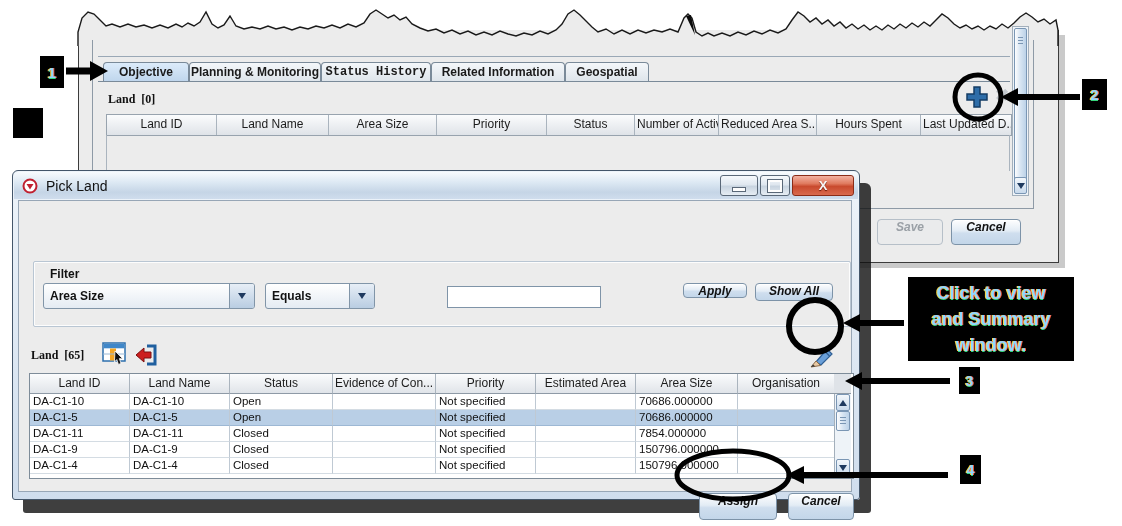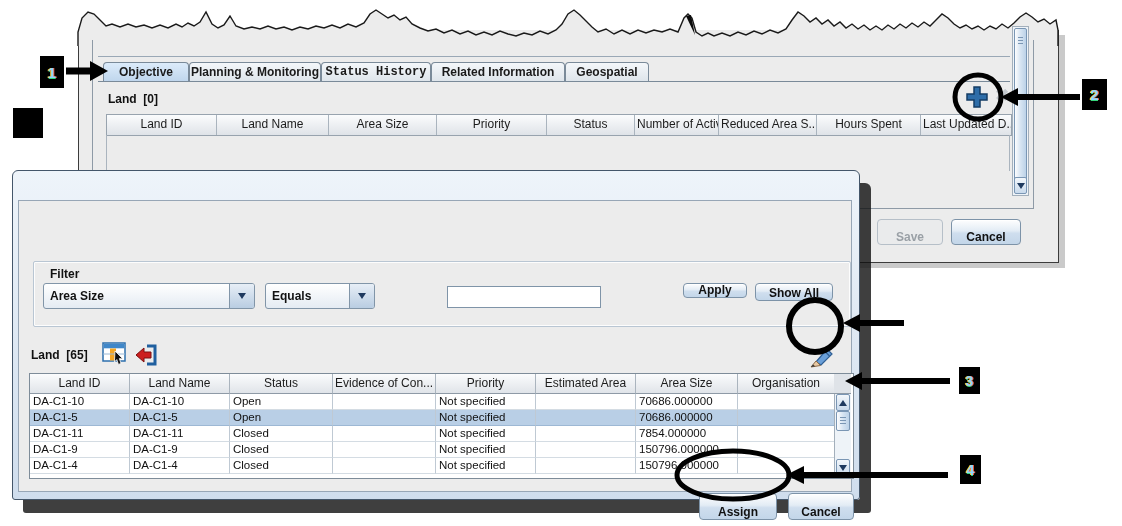--- a/index.html
+++ b/index.html
@@ -13,21 +13,21 @@
   .tear-svg{left:70px;top:2px;}
   .inner-panel{left:92px;top:40px;width:940px;height:168px;border:1px solid #8e9aa6;border-top:none;background:transparent;pointer-events:none;}
   .top-line{left:98px;top:56px;width:912px;height:1px;background:#9aa8b6;}
 
   .tab{position:absolute;top:62px;height:19px;line-height:19px;text-align:center;
     font-size:12px;font-weight:bold;color:#1a1a1a;border:1px solid #7a8a99;border-bottom:none;
     border-radius:4px 4px 0 0;background:linear-gradient(#f4f7fa,#dde4ea);}
   .tab.sel{background:linear-gradient(#dcebfa,#bed5ec);}
   .tab-underline{left:98px;top:81px;width:912px;height:1px;background:#7a8a99;}
 
-  .land-label{font-size:12px;font-weight:bold;color:#111;}
+  .land-label{font-size:12px;font-weight:bold;color:#111;font-family:Liberation Serif, serif;}
 
   .mh-row{left:106px;top:114px;height:20px;display:flex;border:1px solid #98a3ae;}
   .mh{height:20px;line-height:19px;font-size:12px;text-align:center;color:#1c1c1c;
       background:linear-gradient(#fbfcfd,#dfe3e8);border-right:1px solid #aab4be;
       overflow:hidden;white-space:nowrap;box-sizing:border-box;padding:0 2px;}
   .mh:last-child{border-right:none;}
   .main-table-body{left:106px;top:135px;width:904px;height:36px;border-left:1px solid #aab4be;border-right:1px solid #aab4be;box-sizing:border-box;}
 
   
   .sb-track{background:#eef3f8;border:1px solid #a3afbb;box-sizing:border-box;}
@@ -37,21 +37,21 @@
     background:repeating-linear-gradient(#7a96b4 0 1px,rgba(0,0,0,0) 1px 3px);}
   .sb-btn{position:absolute;left:1px;right:1px;height:15px;border:1px solid #7a96b4;border-radius:2px;
     background:linear-gradient(#f3f7fb,#c9daec);display:flex;align-items:center;justify-content:center;}
   .tri-up{width:0;height:0;border-left:4px solid transparent;border-right:4px solid transparent;border-bottom:6px solid #1f3a5f;}
   .tri-down{width:0;height:0;border-left:4px solid transparent;border-right:4px solid transparent;border-top:6px solid #1f3a5f;}
 
   
   .jbtn{position:absolute;border:1px solid #7d93a8;border-radius:4px;color:#111;
     background:linear-gradient(#fefefe,#e3ecf5 45%,#cfdeee 55%,#c3d6e9);
     font-weight:bold;font-size:12px;text-align:center;box-shadow:inset 0 1px 0 #fff;
-    display:flex;align-items:flex-end;justify-content:center;box-sizing:border-box;}
+    display:flex;align-items:flex-start;justify-content:center;box-sizing:border-box;font-style:italic;}
   .jbtn.disabled{background:#eaebec;color:#9aa0a6;border-color:#b6bfc8;box-shadow:none;}
 
   
   .dialog{left:12px;top:170px;width:846px;height:328px;border:1px solid #44566a;border-radius:6px 6px 3px 3px;
     background:linear-gradient(#eef4fa,#cfdded);box-shadow:11px 13px 0 rgba(15,15,15,.8);}
   .titlebar{position:absolute;left:1px;top:1px;right:1px;height:27px;border-radius:5px 5px 0 0;
     background:linear-gradient(#f8fbfe,#dce8f3 40%,#c5d5e6 75%,#cfdded);display:flex;align-items:center;}
   .dlg-title{font-size:14px;color:#111;margin-left:8px;}
   .win-btn{position:absolute;top:3px;height:21px;border:1px solid #5a6878;border-radius:3px;box-sizing:border-box;
     background:linear-gradient(#f6f9fc,#dfe7ef 45%,#c8d4e0 55%,#e6edf4);display:flex;align-items:center;justify-content:center;}
@@ -152,20 +152,36 @@
   </div>
 
   <div class="jbtn disabled" style="left:877px;top:219px;width:66px;height:26px;">
       <span>Save</span>
     </div>
   <div class="jbtn" style="left:951px;top:219px;width:70px;height:26px;">
       <span>Cancel</span>
     </div>
 
   <div class="abs dialog">
+    <div class="titlebar">
+      <svg width="16" height="16" style="margin-left:8px;">
+        <circle cx="8" cy="8" r="6.5" fill="#ffffff" stroke="#c02030" stroke-width="2"></circle>
+        <polygon points="4.5,6 11.5,6 8,11.5" fill="#c02030"></polygon>
+      </svg>
+      <span class="dlg-title">Pick Land</span>
+      <div class="win-btn" style="left:706px;width:38px;">
+          <span class="min-glyph"></span>
+        </div>
+      <div class="win-btn" style="left:746px;width:30px;">
+          <span class="max-glyph"></span>
+        </div>
+      <div class="win-btn close" style="left:778px;width:62px;">
+          <span class="x-glyph">X</span>
+        </div>
+    </div>
 
     <div class="dlg-content">
 
       <div class="fieldset">
         <span class="fieldset-legend">Filter</span>
       </div>
       <div class="combo" style="left:24px;top:82px;width:212px;">
         <span class="combo-text">Area Size</span>
         <span class="combo-arrow">
             <span class="tri-down"></span>
@@ -297,20 +313,25 @@
 
   <div class="abs ann-box" style="left:40px;top:56px;width:24px;height:32px;">
     <span class="glitch" style="font-size:15px;">1</span>
   </div>
   <div class="abs ann-box" style="left:13px;top:108px;width:30px;height:30px;"></div>
 
   <div class="abs ann-box" style="left:1082px;top:79px;width:25px;height:31px;">
     <span class="glitch" style="font-size:15px;">2</span>
   </div>
 
+  <div class="abs note-box" style="left:908px;top:277px;width:166px;height:81px;">
+    <div class="glitch">Click to view</div>
+    <div class="glitch">and Summary</div>
+    <div class="glitch">window.</div>
+  </div>
 
   <div class="abs ann-box" style="left:959px;top:367px;width:21px;height:27px;">
     <span class="glitch" style="font-size:14px;">3</span>
   </div>
   <div class="abs ann-box" style="left:960px;top:455px;width:21px;height:29px;">
     <span class="glitch" style="font-size:14px;">4</span>
   </div>
 
   <svg class="abs overlay" style="left:0;top:0;" width="1122" height="526">
 

